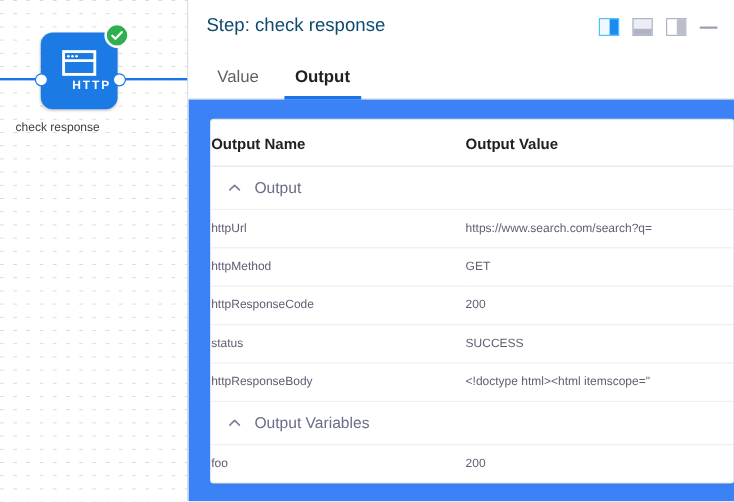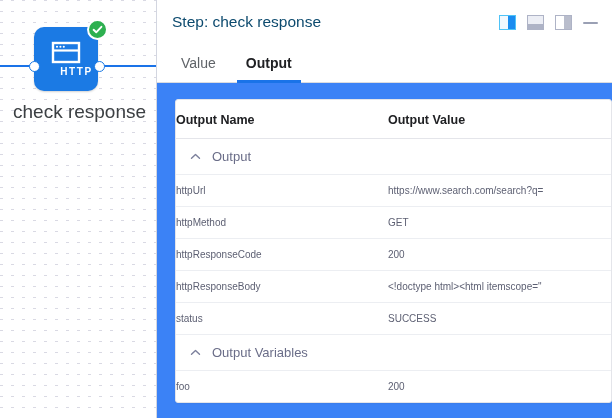--- a/index.html
+++ b/index.html
@@ -117,21 +117,21 @@
     display: flex;
     align-items: center;
     justify-content: center;
     box-sizing: border-box;
   }
 
   .node-caption {
     position: absolute;
     left: 13px;
     top: 101px;
-    font-size: 19px;
+    font-size: 10px;
     color: #3c4043;
     z-index: 3;
     white-space: nowrap;
   }
 
   
   .panel {
     position: relative;
     flex: 1 1 auto;
     height: 418px;
@@ -400,26 +400,26 @@
             </tr>
             <tr>
               <td class="name-cell">httpMethod</td>
               <td class="value-cell">GET</td>
             </tr>
             <tr>
               <td class="name-cell">httpResponseCode</td>
               <td class="value-cell">200</td>
             </tr>
             <tr>
+              <td class="name-cell">status</td>
+              <td class="value-cell">SUCCESS</td>
+            </tr>
+            <tr>
               <td class="name-cell">httpResponseBody</td>
               <td class="value-cell">&lt;!doctype html&gt;&lt;html itemscope="</td>
-            </tr>
-            <tr>
-              <td class="name-cell">status</td>
-              <td class="value-cell">SUCCESS</td>
             </tr>
 
             <tr class="group-row">
               <td colspan="2">
                 <span class="group-inner">
                   <span class="chev">
                     <svg width="11" height="11" viewBox="0 0 11 11" xmlns="http://www.w3.org/2000/svg">
                       <polyline points="1.5,7.2 5.5,3.4 9.5,7.2" fill="none" stroke="#7c809c" stroke-width="1.4" stroke-linecap="round" stroke-linejoin="round"></polyline>
                     </svg>
                   </span>

